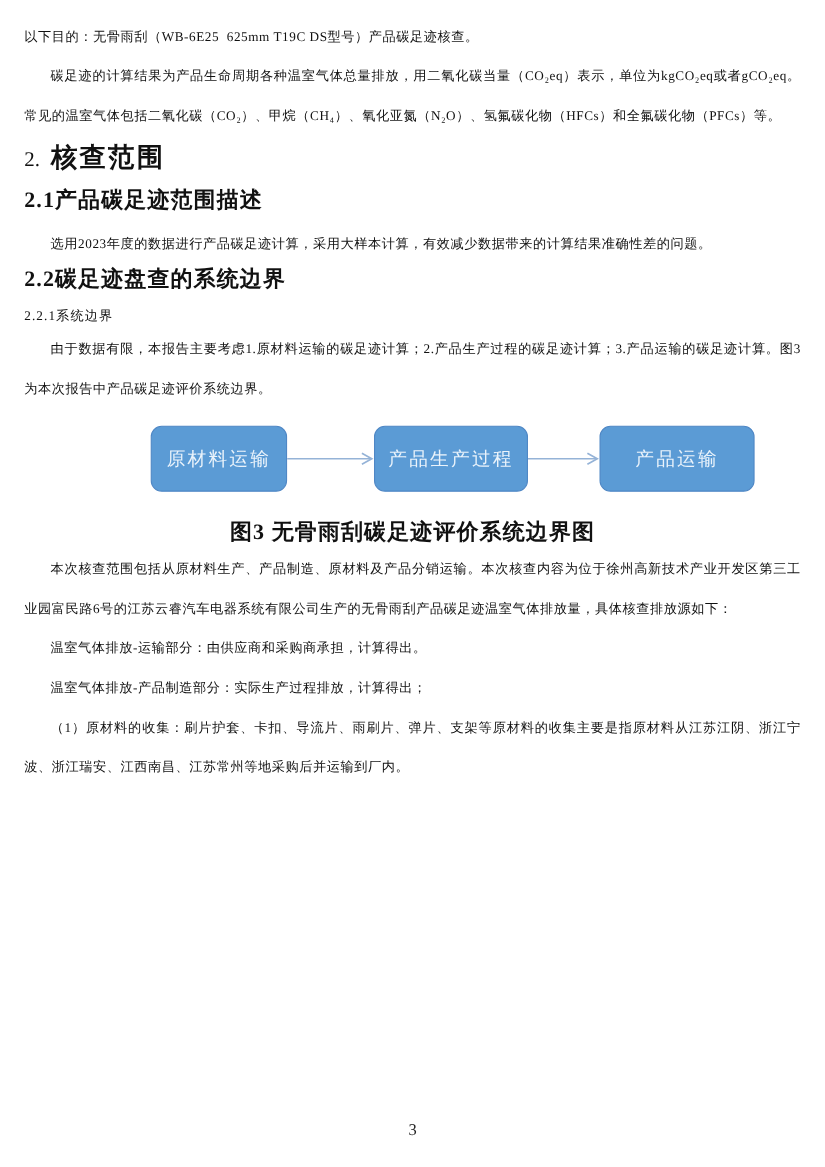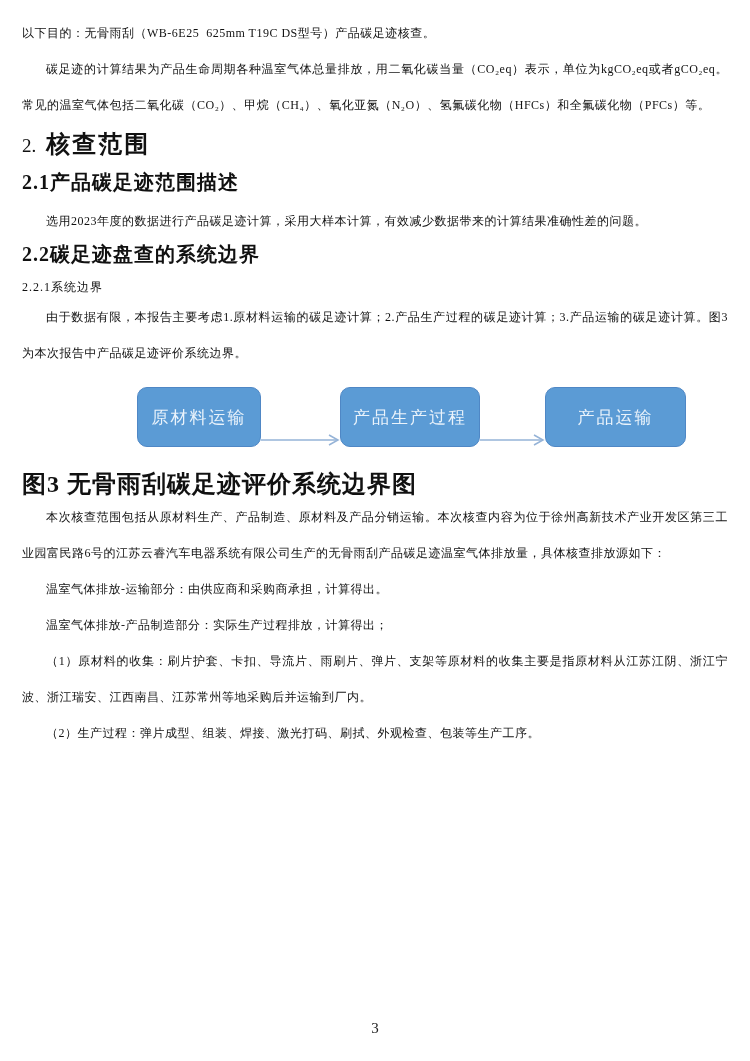--- a/index.html
+++ b/index.html
@@ -38,21 +38,21 @@
   h1.chap .num{font-size:19px;font-weight:normal;letter-spacing:0;margin-right:10px;}
   h3.subsec{
     margin:2px 0 0 0;
     font-size:12px;
     line-height:24px;
     font-weight:normal;
     letter-spacing:1px;
   }
   .diagram{
     display:flex;
-    align-items:flex-end;
+    align-items:center;
     margin:16px 0 0 93px;
     height:60px;
     padding-left:22px;
   }
   .dbox{
     height:60px;
     background:#5b9bd5;
     border:1px solid #4f87c5;
     border-radius:10px;
     box-sizing:border-box;
@@ -64,22 +64,22 @@
     font-weight:500;
     letter-spacing:2px;
     font-family:"Liberation Sans","DejaVu Sans",sans-serif;
   }
   .dbox.b1{width:124px;}
   .dbox.b2{width:140px;}
   .dbox.b3{width:141px;}
   .arrow{flex:0 0 auto;display:block;}
   .figcaption{
     margin-top:22px;
-    text-align:left;
-    font-size:24px;
+    text-align:center;
+    font-size:20px;
     font-weight:bold;
     line-height:30px;
     letter-spacing:1px;
   }
   .after-fig{margin-top:13px;}
   .page-number{
     position:absolute;
     left:0;top:1020px;
     width:100%;
     text-align:center;
@@ -133,18 +133,17 @@
     <div class="figcaption">图3 无骨雨刮碳足迹评价系统边界图</div>
 
     <p class="body indent after-fig">本次核查范围包括从原材料生产、产品制造、原材料及产品分销运输。本次核查内容为位于徐州高新技术产业开发区第三工业园富民路6号的江苏云睿汽车电器系统有限公司生产的无骨雨刮产品碳足迹温室气体排放量，具体核查排放源如下：</p>
 
     <p class="body indent">温室气体排放-运输部分：由供应商和采购商承担，计算得出。</p>
 
     <p class="body indent">温室气体排放-产品制造部分：实际生产过程排放，计算得出；</p>
 
     <p class="body indent">（1）原材料的收集：刷片护套、卡扣、导流片、雨刷片、弹片、支架等原材料的收集主要是指原材料从江苏江阴、浙江宁波、浙江瑞安、江西南昌、江苏常州等地采购后并运输到厂内。</p>
 
-    <p class="body indent">（2）生产过程：弹片成型、组装、焊接、激光打码、刷拭、外观检查、包装等生产工序。</p>
 
   </div>
 
   <div class="page-number">3</div>
 </div>
 
 </body></html>

